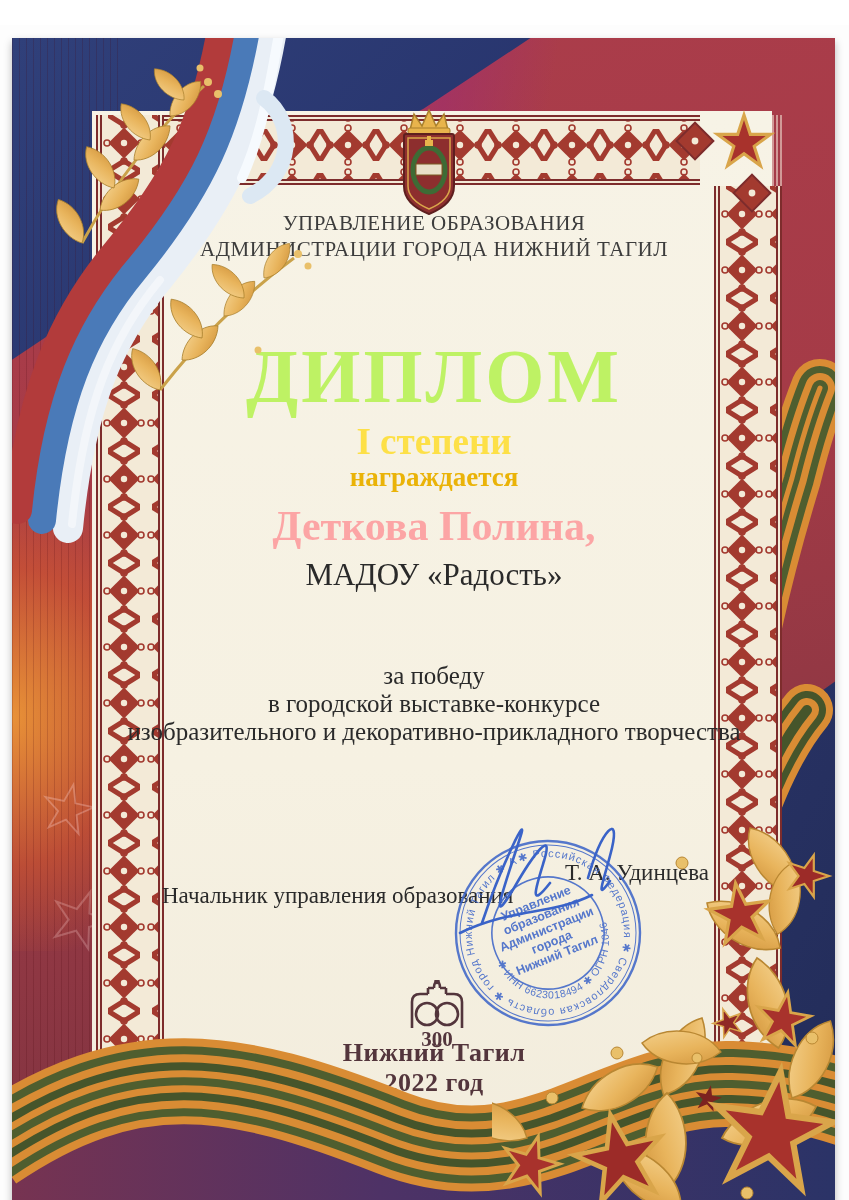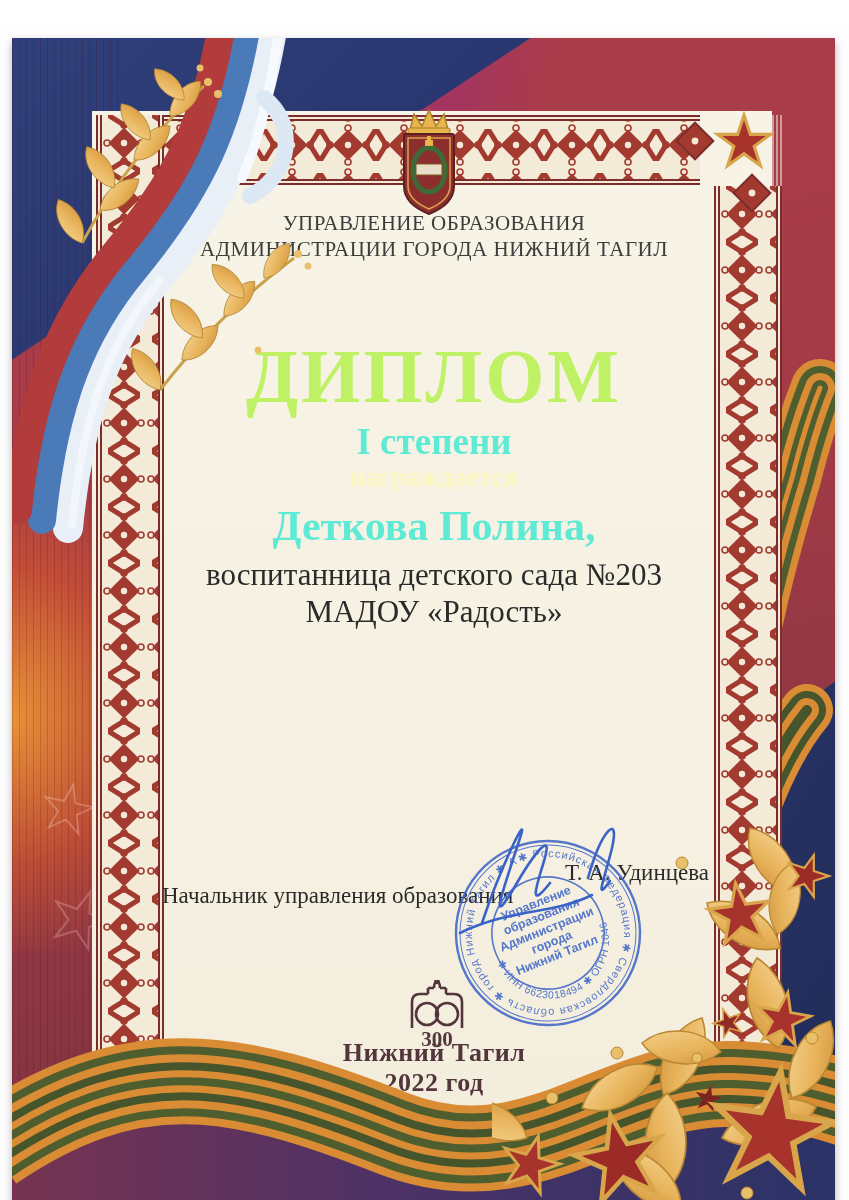--- a/index.html
+++ b/index.html
@@ -31,23 +31,23 @@
      background:repeating-linear-gradient(90deg,#f2e7d8 0 2px,#a23a46 2px 4px);}
   
   .band{background:#f3ead7;}
   .band-h{border-top:6px double #7d2c2c;border-bottom:6px double #7d2c2c;}
   .band-v{border-left:6px double #7d2c2c;border-right:6px double #7d2c2c;}
   .band svg{display:block;width:100%;height:100%;}
   
   .txt{left:84px;width:676px;text-align:center;color:#2e2e2e;}
   .issuer{font-size:21px;line-height:26px;letter-spacing:.5px;color:#3c3c3c;}
   .title{font-size:76px;line-height:80px;font-weight:bold;letter-spacing:3px;color:#bef264;}
-  .degree{font-size:37px;font-weight:bold;color:#5eead4;}
-  .awarded{font-size:27px;font-weight:bold;color:#fef9c3;}
-  .name{font-size:42px;font-weight:bold;color:#5eead4;}
+  .degree{font-size:37px;font-weight:bold;color:#fde047;}
+  .awarded{font-size:27px;font-weight:bold;color:#eab308;}
+  .name{font-size:42px;font-weight:bold;color:#fca5a5;}
   .desc{font-size:31px;line-height:37px;color:#2a2a2a;}
   .reason{font-size:25px;line-height:28px;color:#2a2a2a;}
   .contest{font-size:34px;font-weight:bold;color:#bf4a42;}
   .sigrow{font-size:23px;color:#2a2a2a;}
   .footer-city{font-size:26px;font-weight:bold;color:#53353c;letter-spacing:.5px;}
 </style>
 </head>
 <body>
 
 <svg width="0" height="0" style="position:absolute">
@@ -162,24 +162,28 @@
     <div>УПРАВЛЕНИЕ ОБРАЗОВАНИЯ</div>
     <div>АДМИНИСТРАЦИИ ГОРОДА НИЖНИЙ ТАГИЛ</div>
   </div>
 
   <div class="abs txt title" style="top:298px">ДИПЛОМ</div>
   <div class="abs txt degree" style="top:382px">I степени</div>
   <div class="abs txt awarded" style="top:424px">награждается</div>
 
   <div class="abs txt name" style="top:464px">Деткова Полина,</div>
   <div class="abs txt desc" style="top:518px">
-    <div>воспитанница детского сада №203</div>
     <div>МАДОУ «Радость»</div>
   </div>
 
+  <div class="abs txt reason" style="top:624px">
+    <div>за победу</div>
+    <div>в городской выставке-конкурсе</div>
+    <div>изобразительного и декоративно-прикладного творчества</div>
+  </div>
 
 
   <div class="abs sigrow" style="left:150px;top:845px">Начальник управления образования</div>
   <div class="abs sigrow" style="left:553px;top:822px">Т. А. Удинцева</div>
 
   <svg class="abs" style="left:433px;top:790px;opacity:.85" width="210" height="215">
     <g transform="translate(103,105) rotate(-22)" fill="none" stroke="#3a63c8">
       <circle r="92" stroke-width="2.4"></circle>
       <circle r="88" stroke-width="1"></circle>
       <circle r="56" stroke-width="1.6"></circle>

